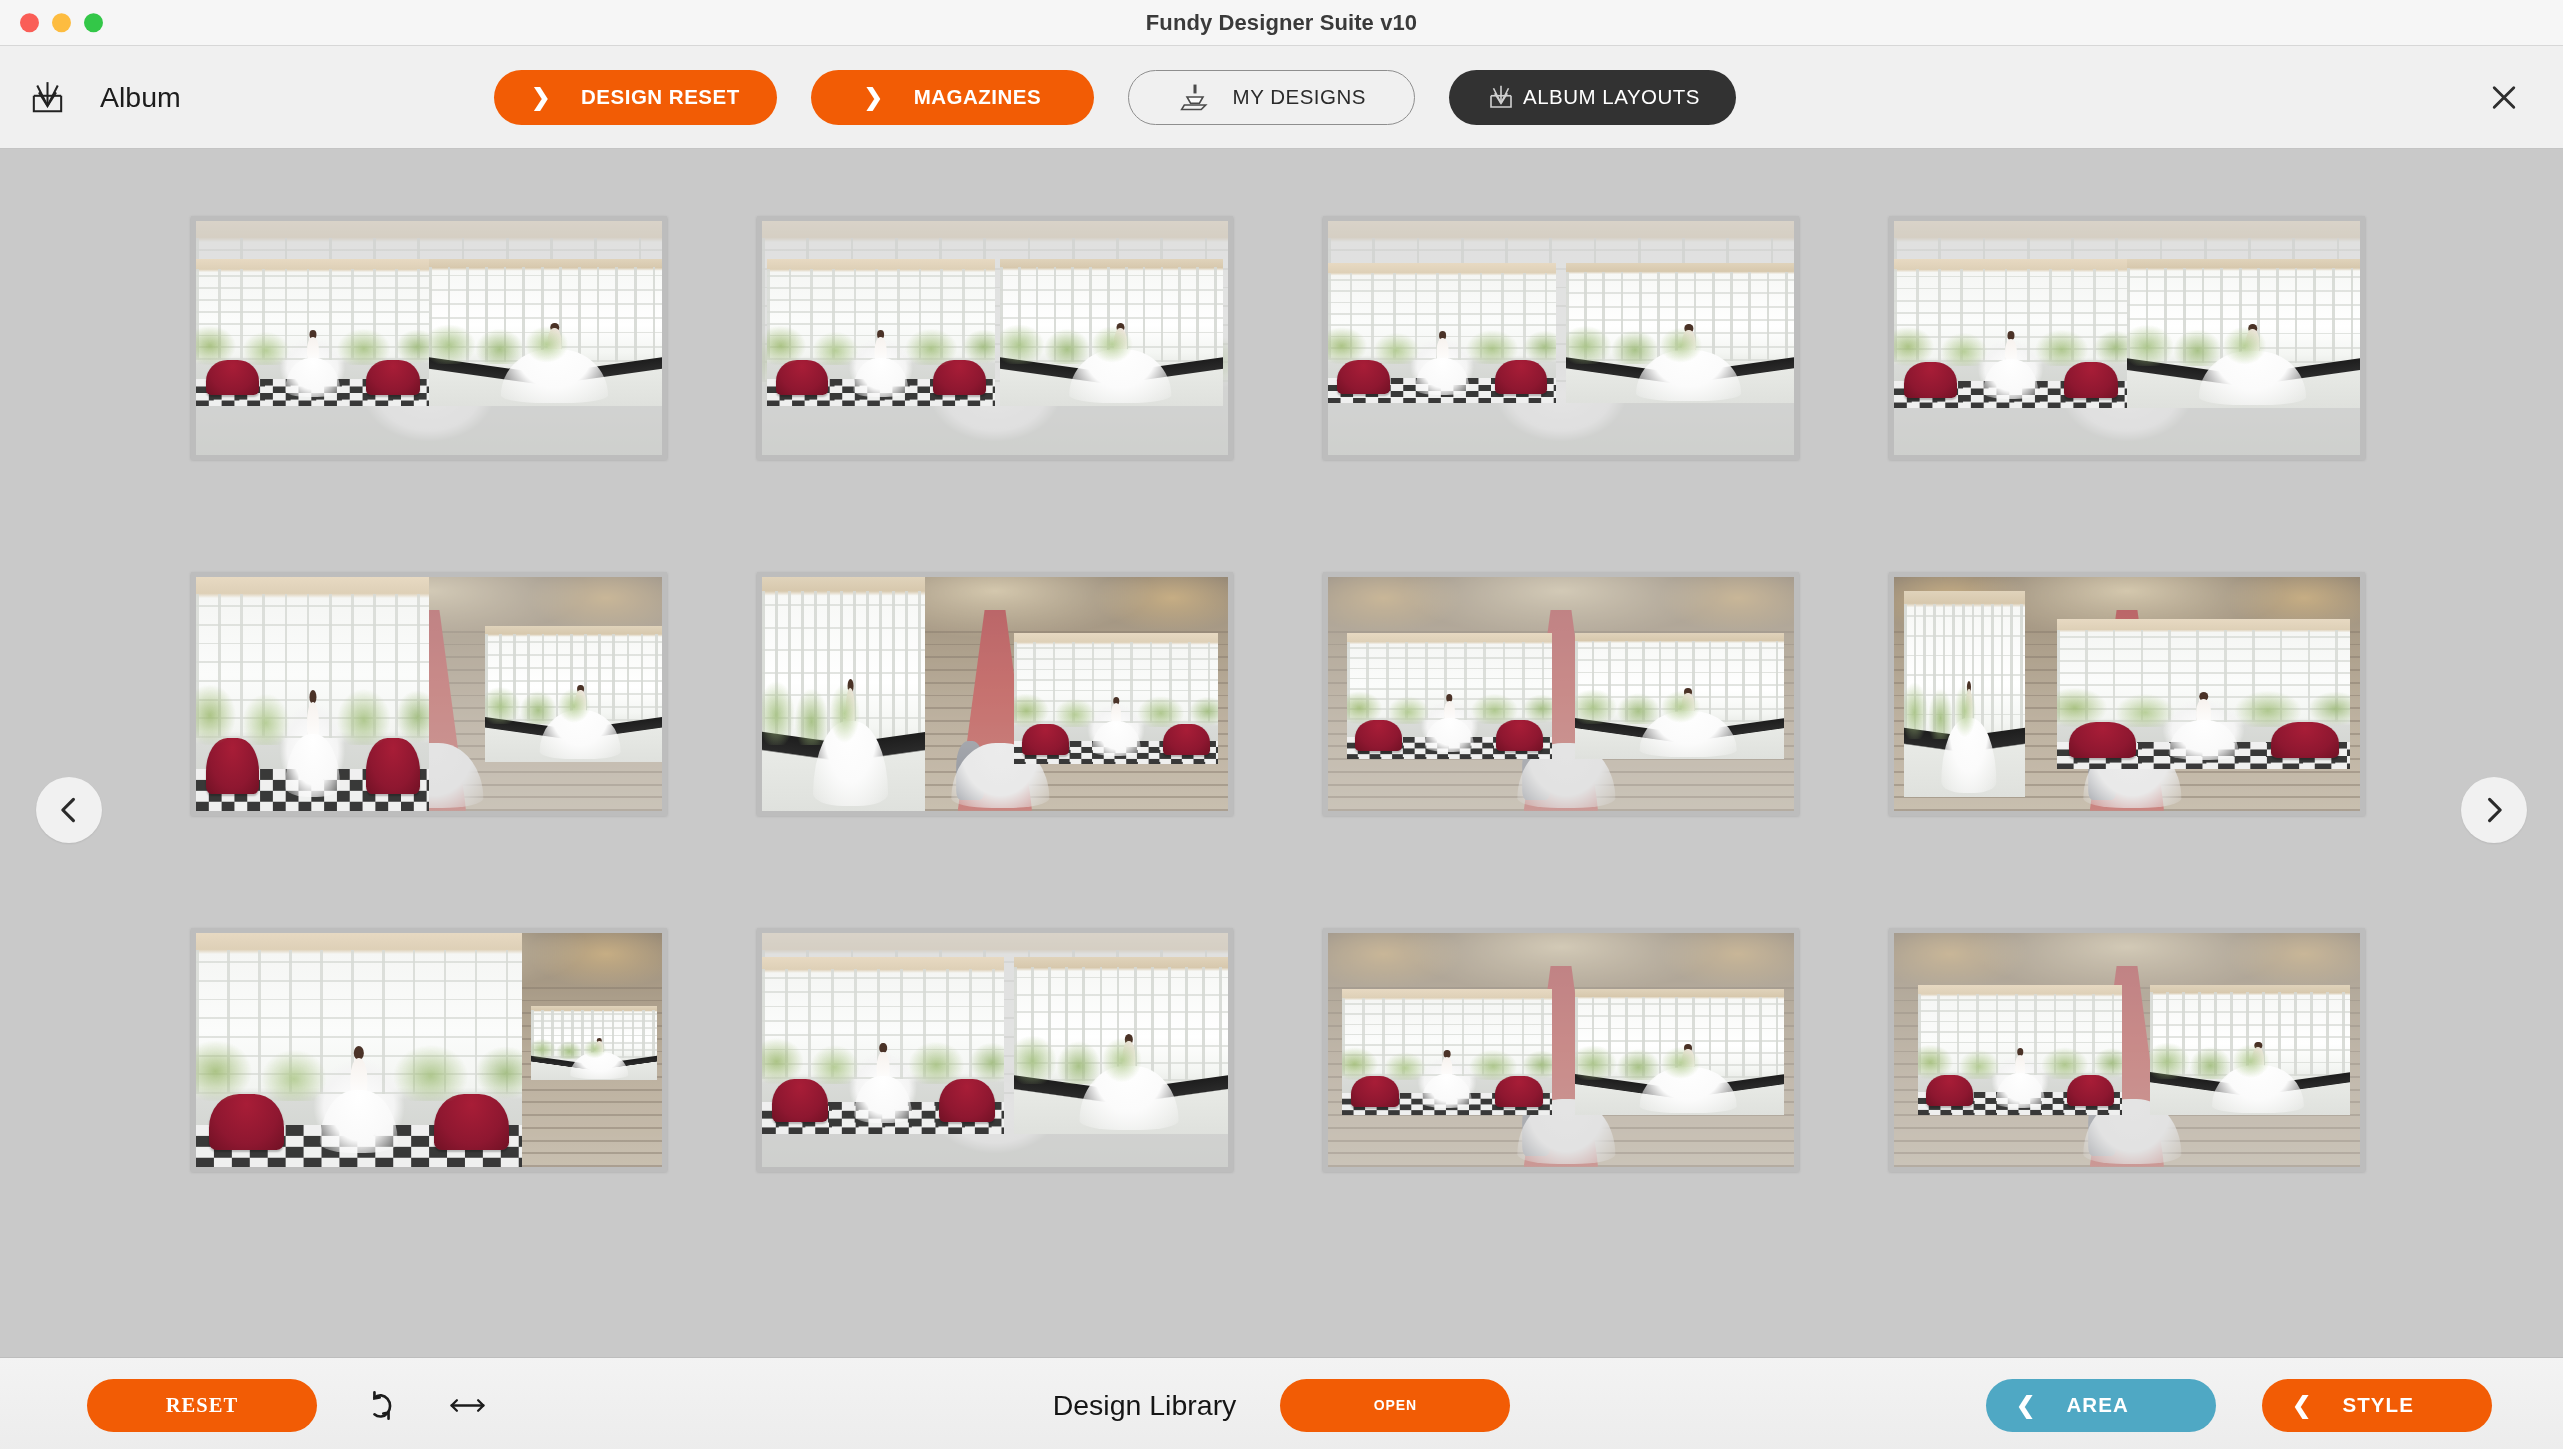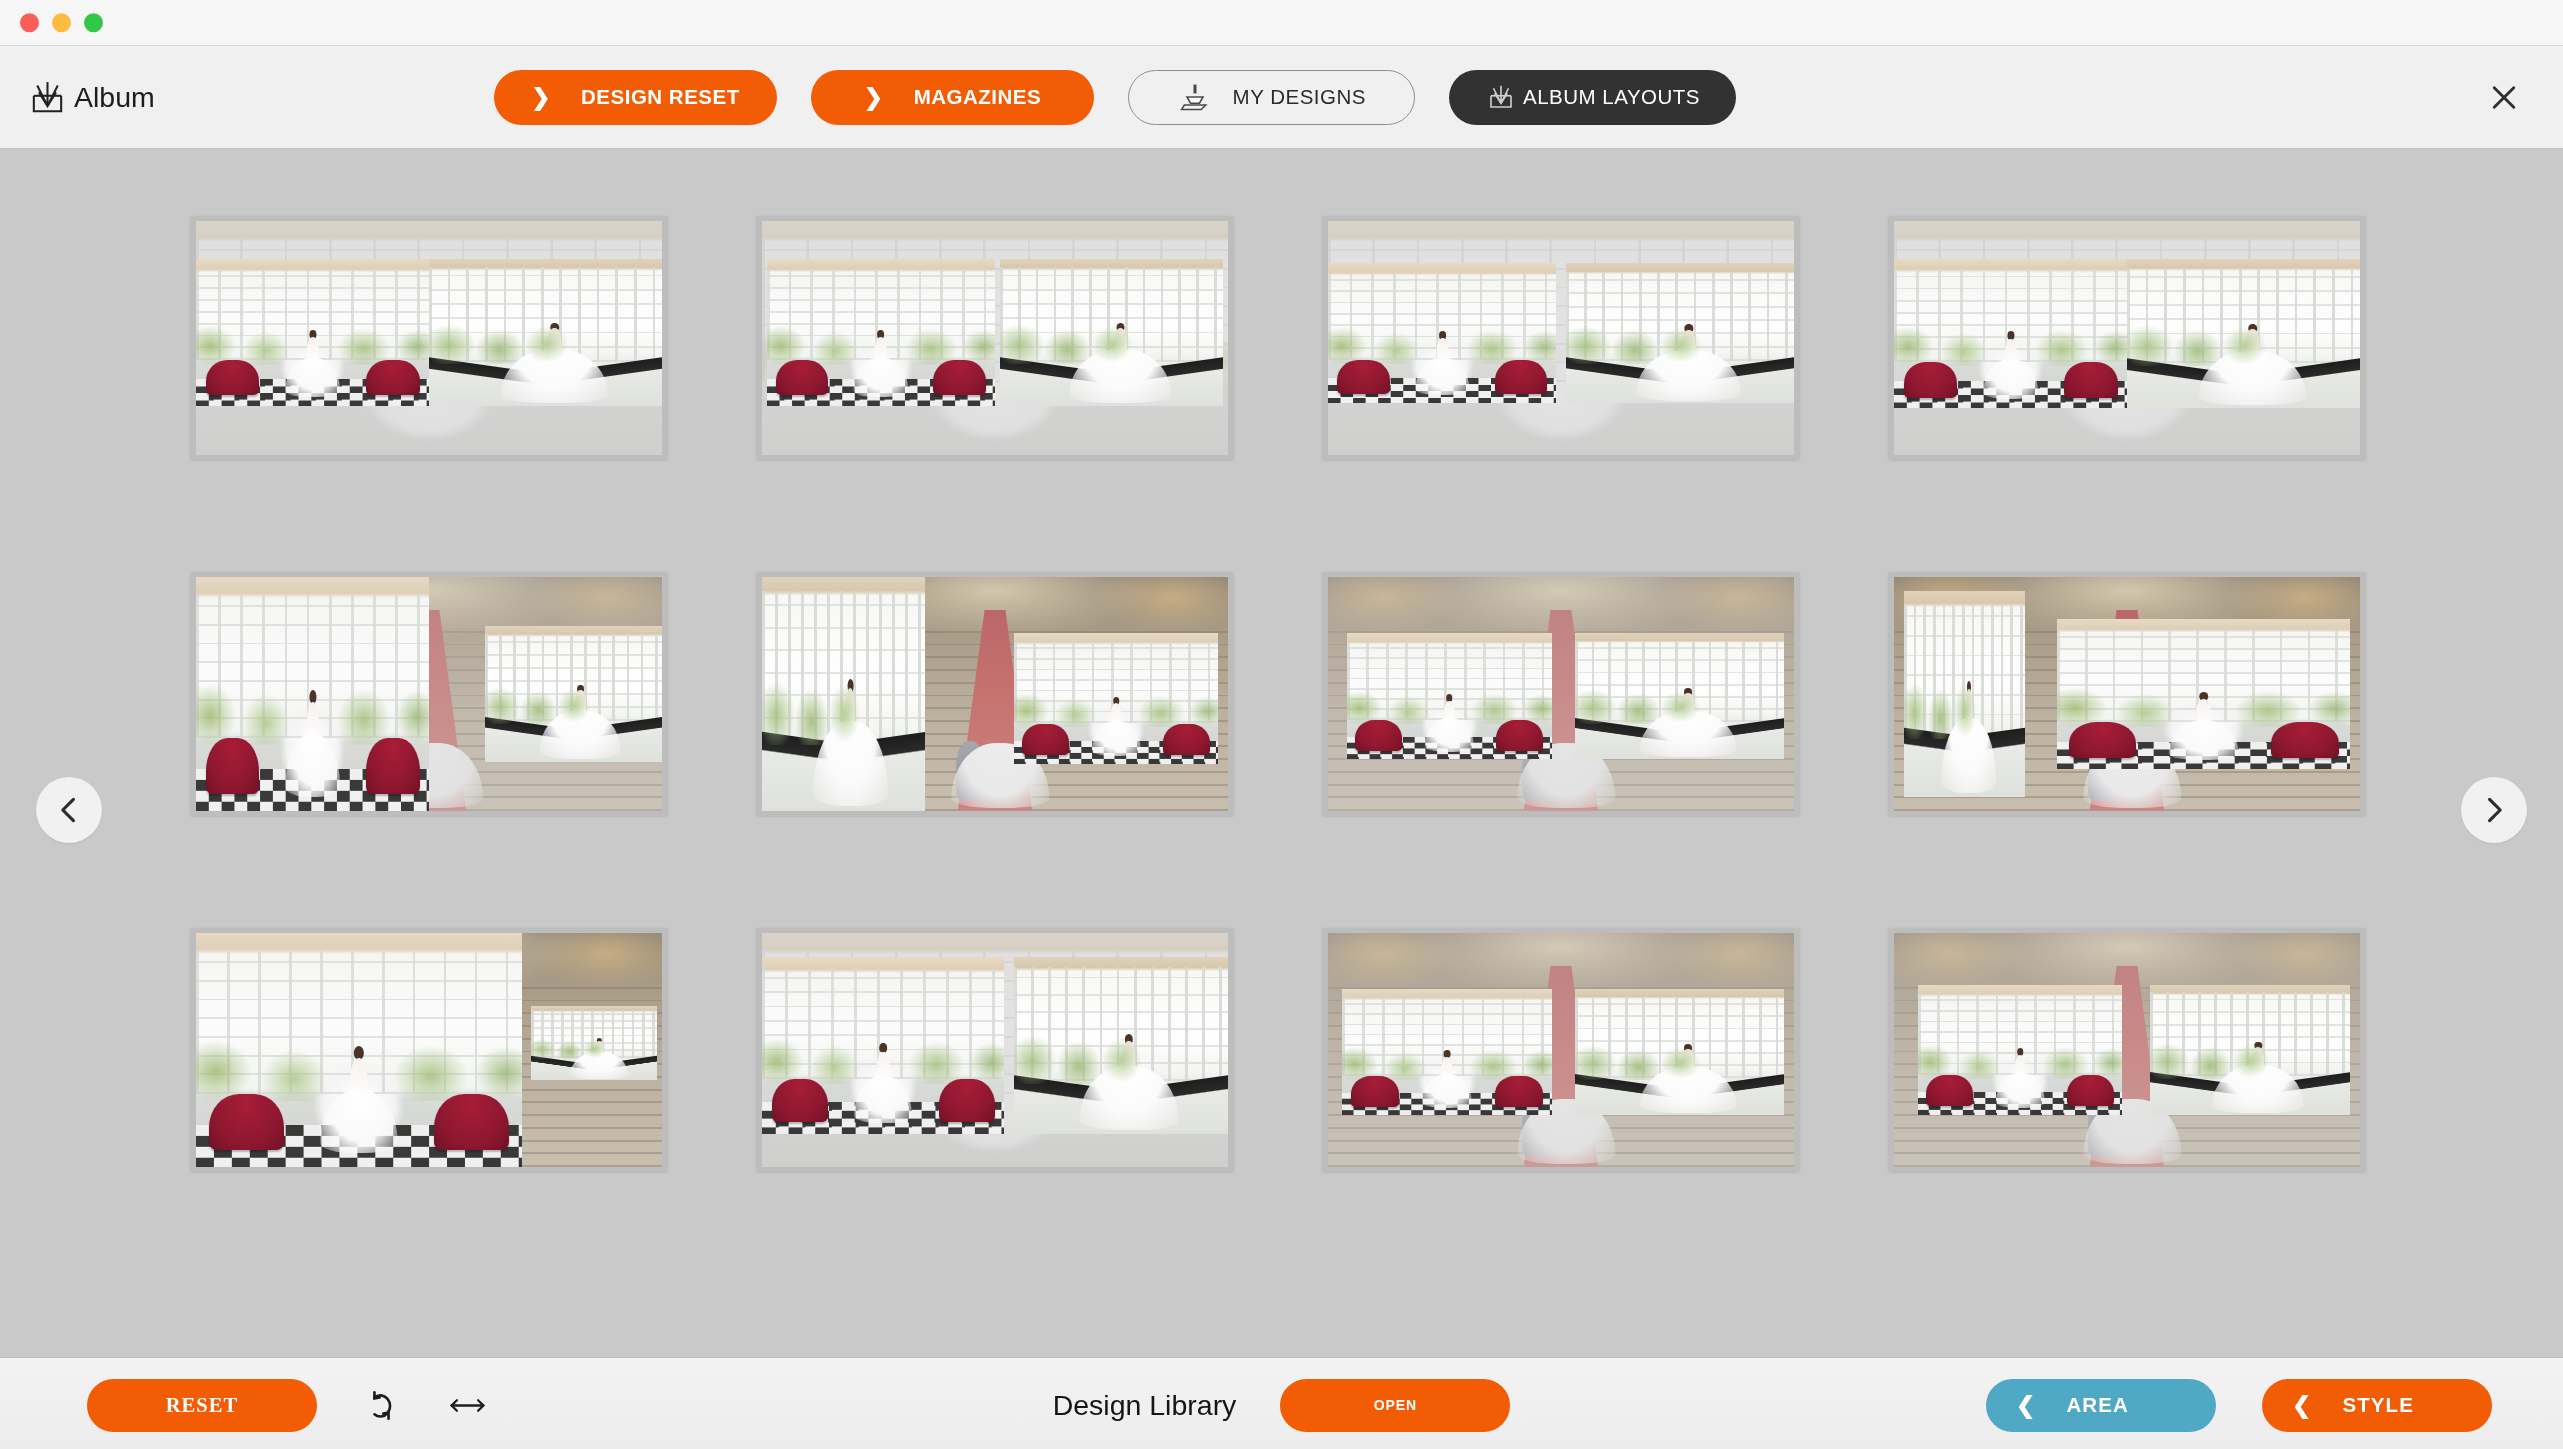--- a/index.html
+++ b/index.html
@@ -61,21 +61,21 @@
     position: relative;
     height: 102px;
     background: #f0f0f0;
     border-bottom: 0.9px solid #c4c4c4;
     display: flex;
     align-items: center;
   }
   .header-left {
     display: flex;
     align-items: center;
-    gap: 6px;
+    gap: 32px;
     margin-left: 27px;
     min-width: 445px;
   }
   .album-icon { width: 41px; height: 41px; display:block; }
   .album-label {
     font-size: 28.5px;
     color: #1d1d1d;
     font-weight: normal;
   }
   .header-center {
@@ -511,20 +511,21 @@
 <body>
 
 <div class="window">
 
   <div class="titlebar">
     <div class="traffic-lights">
       <div class="tl-dot tl-close"></div>
       <div class="tl-dot tl-min"></div>
       <div class="tl-dot tl-max"></div>
     </div>
+    <div class="win-title">Fundy Designer Suite v10</div>
   </div>
 
   <div class="app-header">
 
     <div class="header-left">
       <span>
         <svg class="album-icon" viewBox="0 0 48 48" fill="none" stroke="#222" stroke-width="2.4">
           <path d="M8 22 L8 40 L40 40 L40 22"></path>
           <path d="M8 22 L40 22"></path>
           <path d="M24 6 L24 34"></path>

